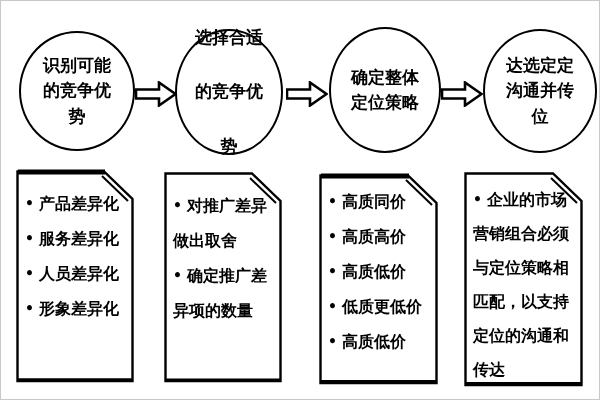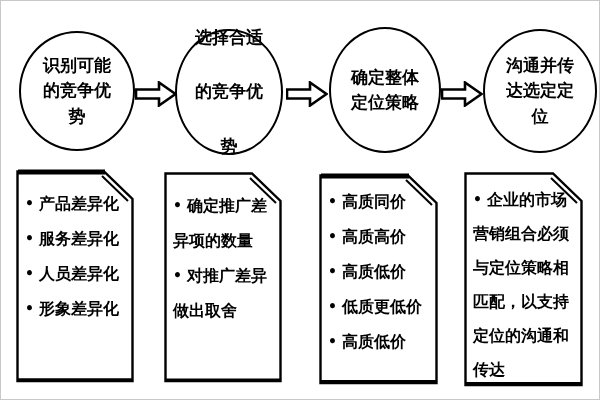--- a/index.html
+++ b/index.html
@@ -75,22 +75,22 @@
     <span>的竞争优</span>
     <span>势</span>
   </div>
 
   <div class="ellipse" style="left:328px; top:26px; width:112px; height:126px;">
     <span>确定整体</span>
     <span>定位策略</span>
   </div>
 
   <div class="ellipse" style="left:482px; top:28px; width:114px; height:124px;">
+    <span>达选定定</span>
     <span>沟通并传</span>
-    <span>达选定定</span>
     <span>位</span>
   </div>
 
   <div class="flow-arrow" style="left:134px; top:80px; width:42px; height:26px;">
     <svg width="42" height="26" viewBox="0 0 42 26">
       <polygon points="1,8.5 24,8.5 24,1.5 40.5,13 24,24.5 24,17.5 1,17.5" fill="#ffffff" stroke="#000000" stroke-width="2.6"></polygon>
     </svg>
   </div>
   <div class="flow-arrow" style="left:285px; top:80px; width:42px; height:26px;">
     <svg width="42" height="26" viewBox="0 0 42 26">
@@ -118,22 +118,22 @@
     </div>
   </div>
 
   <div class="doc-box" style="left:163px; top:170px; width:118px; height:212px;">
     <svg class="outline" viewBox="0 0 118 212" preserveAspectRatio="none">
       <path d="M1.5,2.5 L88,2.5 L116.5,30 L116.5,210 L1.5,210 Z" fill="#ffffff" stroke="#000000" stroke-width="2.4"></path>
       <line x1="86" y1="7" x2="112" y2="32" stroke="#000000" stroke-width="2"></line>
       <line x1="2" y1="209" x2="116" y2="209" stroke="#000000" stroke-width="3"></line>
     </svg>
     <div class="box-content">
+      <div class="box-item"><span class="bullet">•</span><span>对推广差异做出取舍</span></div>
       <div class="box-item"><span class="bullet">•</span><span>确定推广差异项的数量</span></div>
-      <div class="box-item"><span class="bullet">•</span><span>对推广差异做出取舍</span></div>
     </div>
   </div>
 
   <div class="doc-box" style="left:318px; top:172px; width:119px; height:212px;">
     <svg class="outline" viewBox="0 0 119 212" preserveAspectRatio="none">
       <path d="M1.5,2.5 L89,2.5 L117.5,30 L117.5,210 L1.5,210 Z" fill="#ffffff" stroke="#000000" stroke-width="2.4"></path>
       <line x1="2" y1="3" x2="90" y2="3" stroke="#000000" stroke-width="5"></line>
       <line x1="87" y1="7" x2="113" y2="32" stroke="#000000" stroke-width="2"></line>
       <line x1="2" y1="209" x2="117" y2="209" stroke="#000000" stroke-width="3.8"></line>
     </svg>

